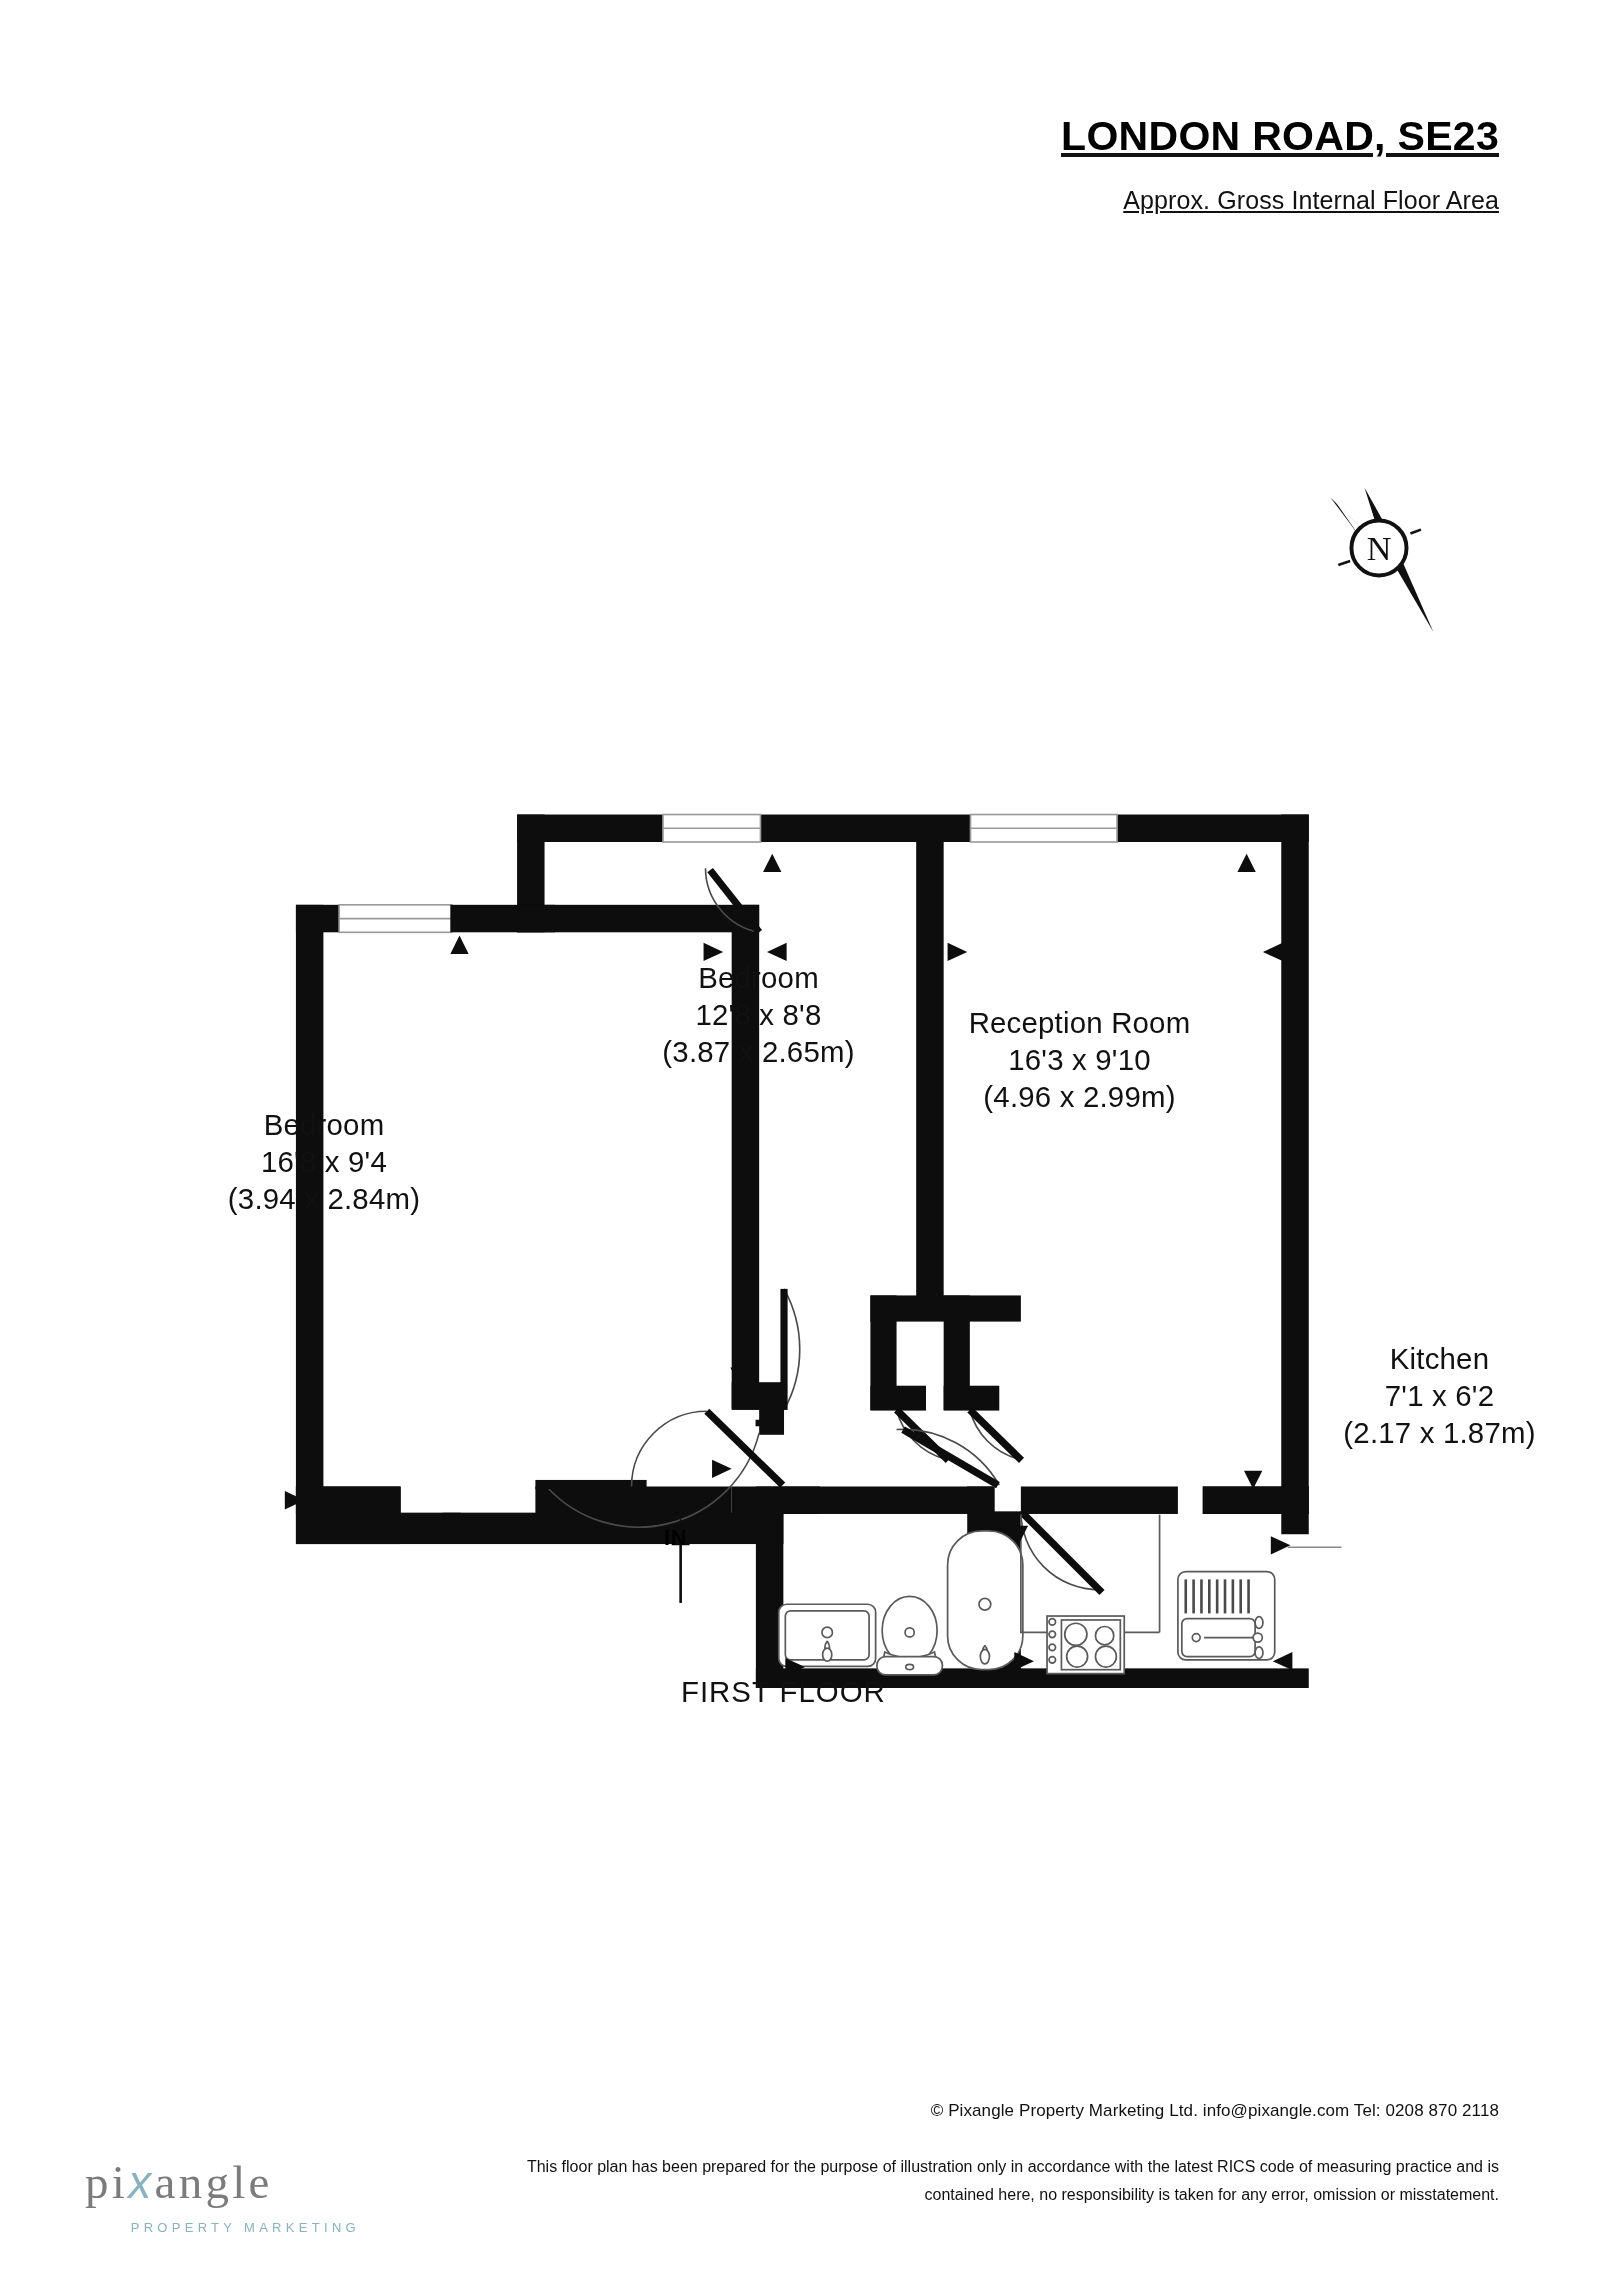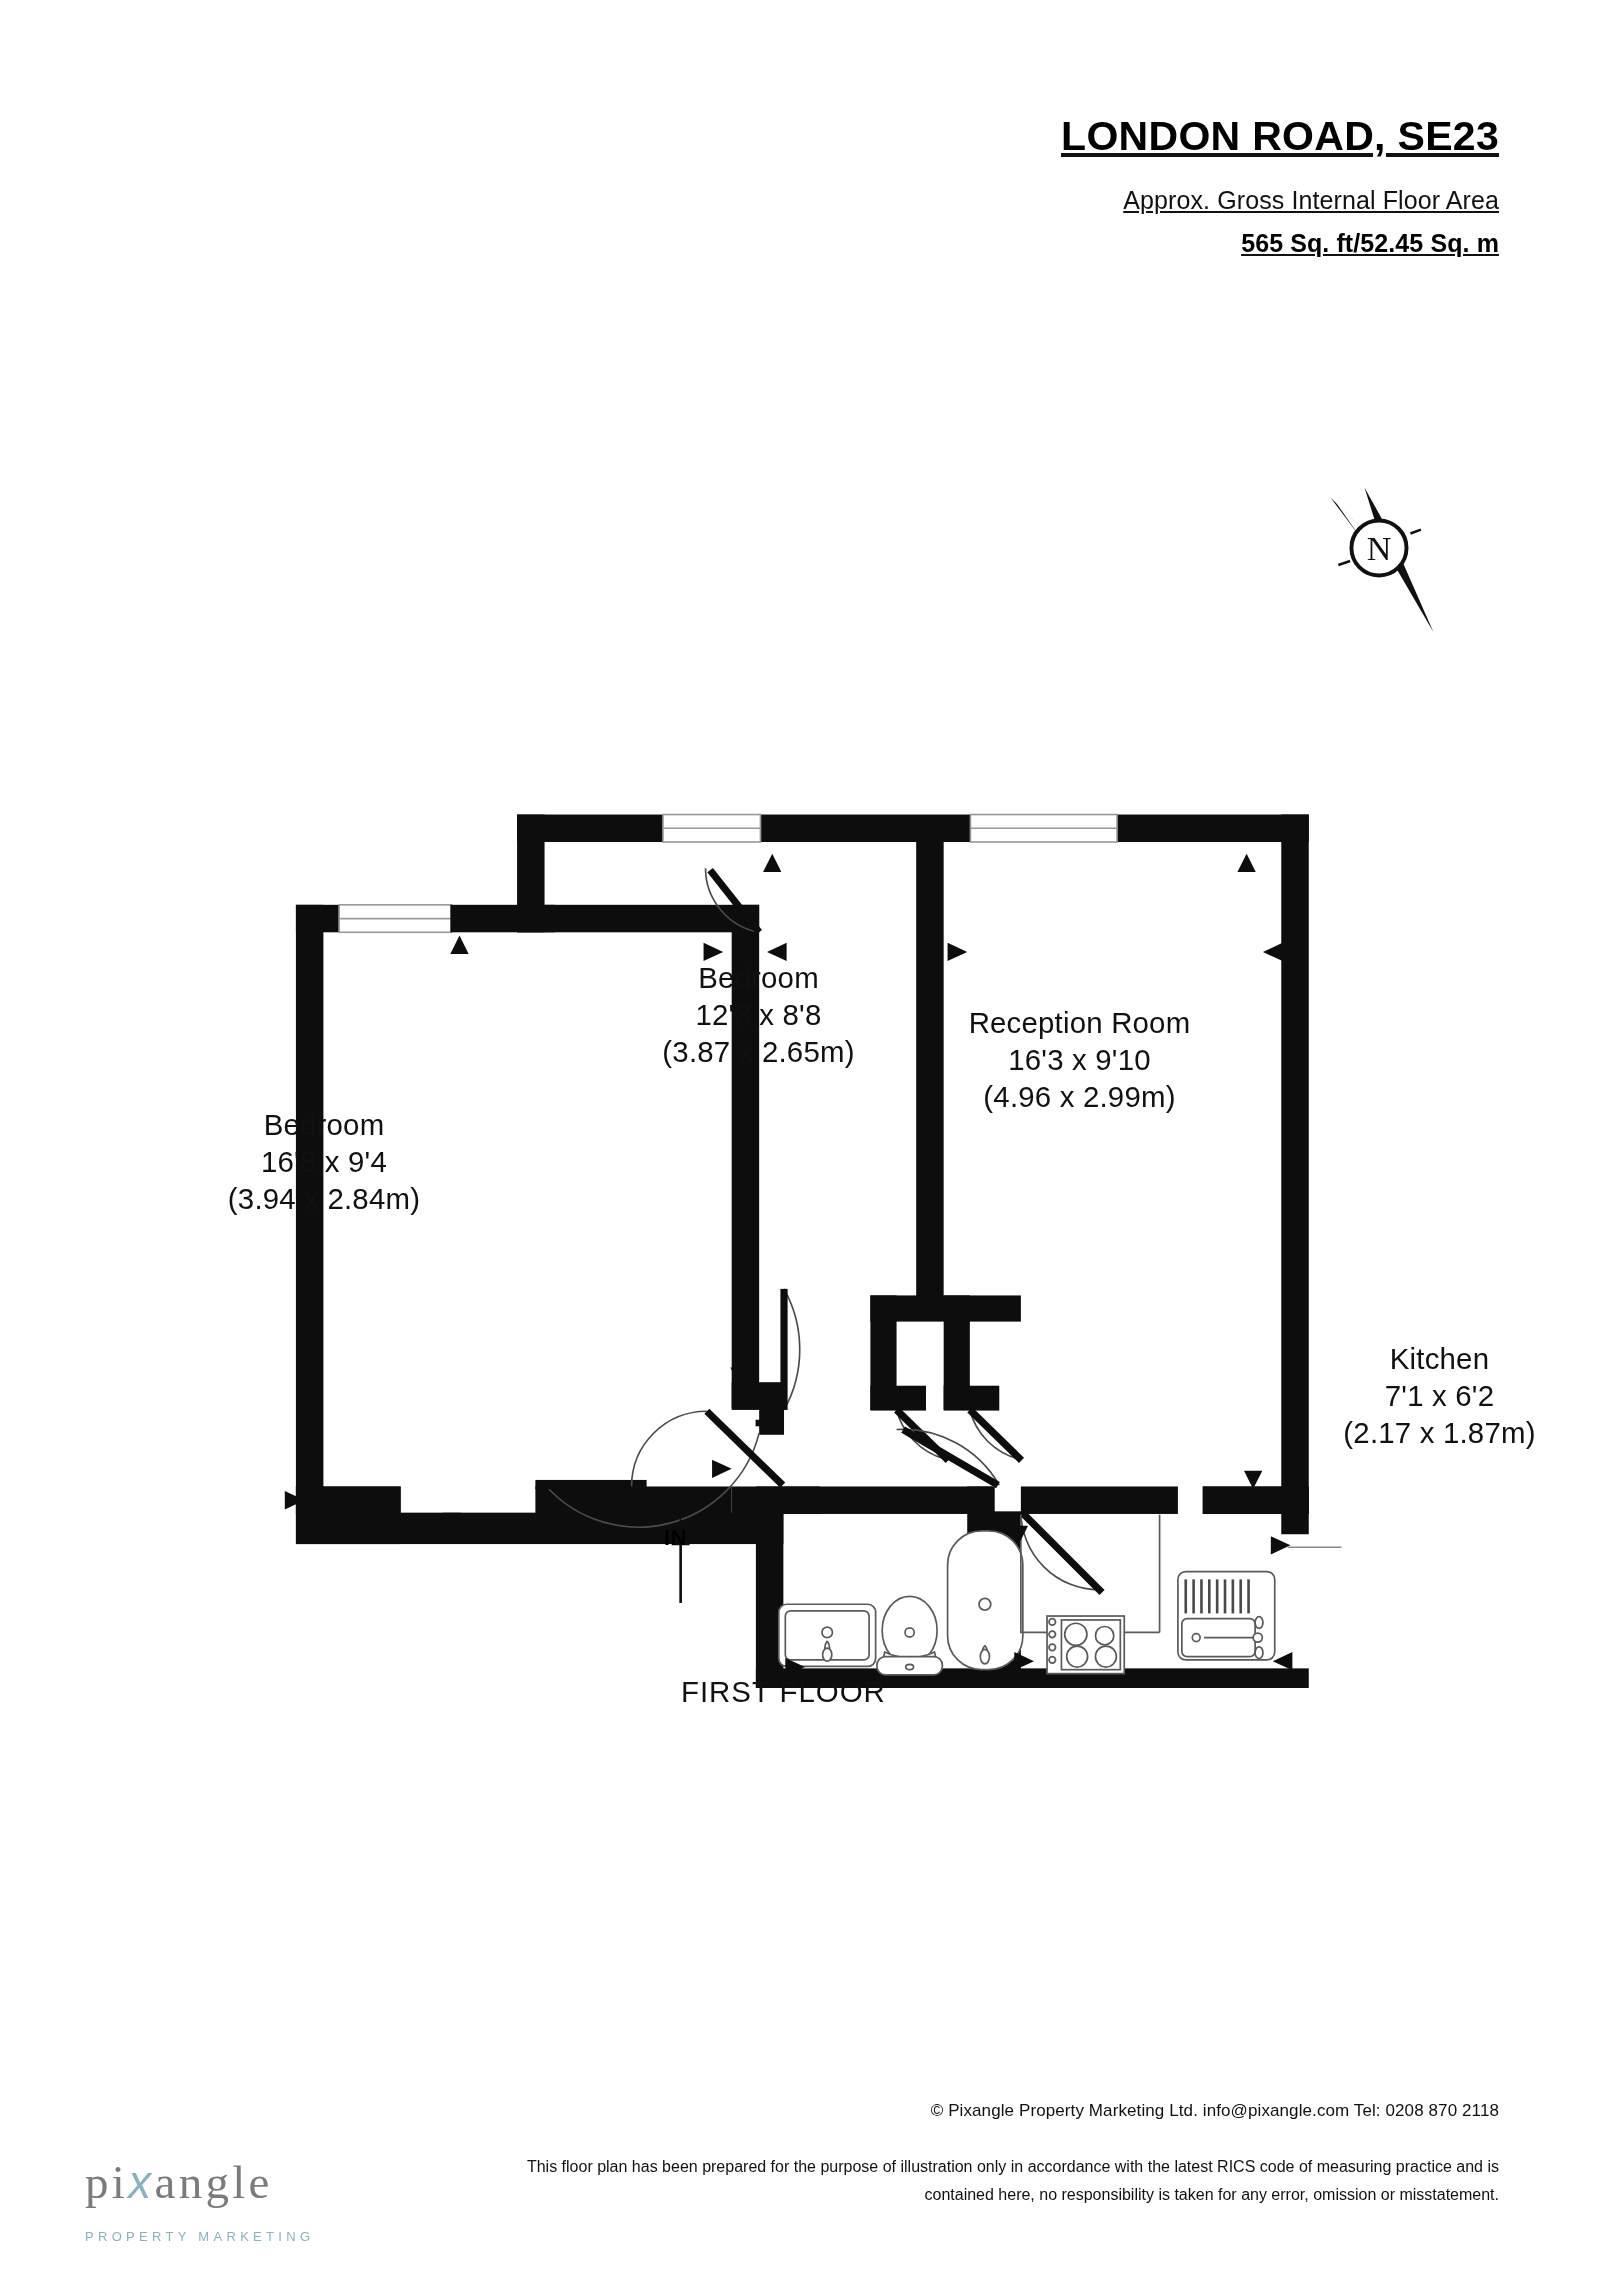--- a/index.html
+++ b/index.html
@@ -164,31 +164,31 @@
     color: #87b3c0;
     font-family: "Liberation Sans", sans-serif;
     font-size: 46px;
     font-style: italic;
     font-weight: 300;
   }
   #brand-sub {
     font-size: 13px;
     color: #87b3c0;
     letter-spacing: 4.3px;
-    margin-top: 23px;
+    margin-top: 14px;
     white-space: nowrap;
+    text-align: right;
   }
 </style>
 </head>
 <body>
 
 <div id="header-block">
   <div id="property-title">LONDON ROAD, SE23</div>
   <div id="area-caption">Approx. Gross Internal Floor Area</div>
-  <div id="area-value">565 Sq. ft/52.45 Sq. m</div>
 </div>
 
 <div id="compass">
   <svg width="177" height="177" viewBox="0 0 270 270" xmlns="http://www.w3.org/2000/svg">
     <g>
 
       <path d="M 135 130 L 150 125 L 205 250 Z" fill="#111"></path>
 
       <path d="M 128 120 L 100 30 L 150 120 Z" fill="#111"></path>
 

